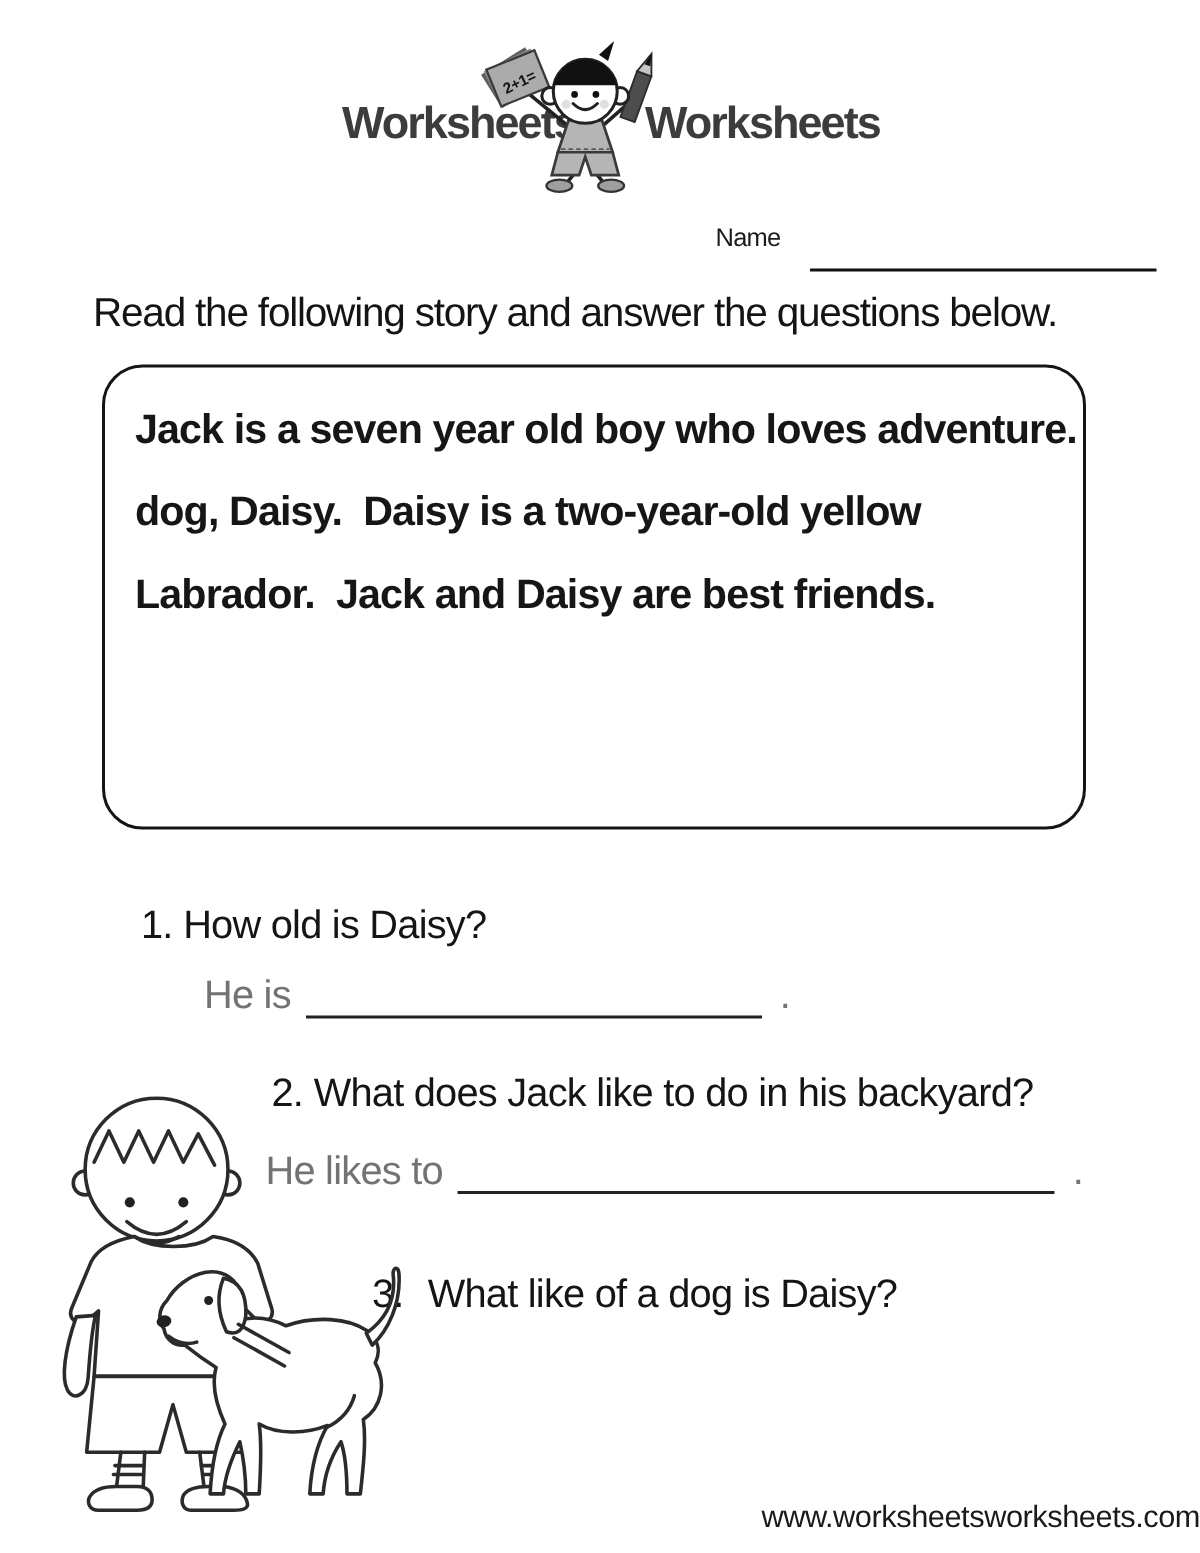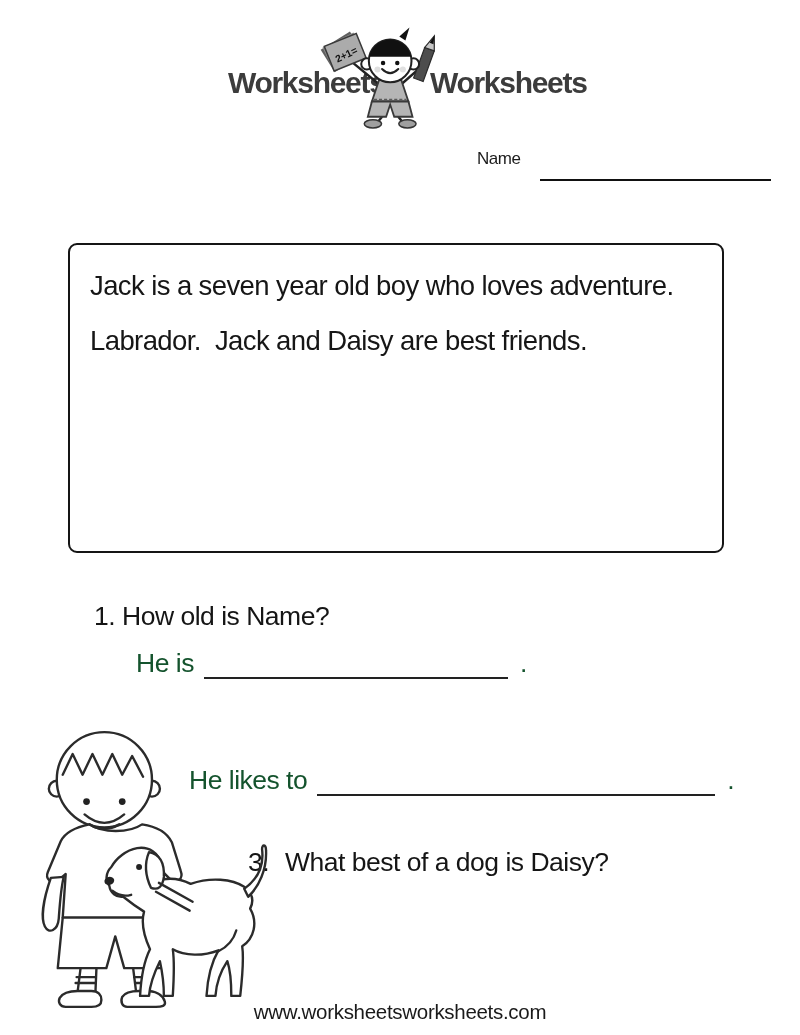--- a/index.html
+++ b/index.html
@@ -17,50 +17,50 @@
   .name-label { position:absolute; left:477px; top:149px; font-size:17px; letter-spacing:-0.5px; }
   .name-line  { position:absolute; left:540px; top:151px; width:231px; height:28px;
                 border-bottom:2.3px solid #111; }
 
   
   .instruction { position:absolute; left:62px; top:193px; font-size:27px;
                  letter-spacing:-0.8px; color:#141414; white-space:nowrap; }
 
   
   .story-box { position:absolute; left:68px; top:243px; width:652px; height:306px;
-               border:2.6px solid #151515; border-radius:9px; background:#fff; }
+               border:2.6px solid #151515; border-radius:27px; background:#fff;font-weight:bold; }
   .story-lines { padding:13px 0 0 20px; }
   .story-line { height:55px; line-height:55px; font-size:27.5px; letter-spacing:-0.6px;
                 white-space:pre; color:#161616; }
 
   
   .q-text { position:absolute; font-size:26.5px; letter-spacing:-0.5px; white-space:nowrap; color:#151515; }
   .q-num  { display:inline-block; }
   .q-gap-sm { margin-right:7px; }
   .q-gap-lg { margin-right:16px; }
   #q1-text { left:94px;  top:601px; }
   #q2-text { left:181px; top:713px; }
   #q3-text { left:248px; top:847px; }
 
-  .answer-row { position:absolute; font-size:26.5px; letter-spacing:-0.5px; white-space:nowrap; color:#14532d; }
+  .answer-row { position:absolute; font-size:26.5px; letter-spacing:-0.5px; white-space:nowrap; color:#737373; }
   #q1-answer { left:136px; top:647px; }
-  #q2-answer { left:177px; top:764px;margin-left:12px; }
+  #q2-answer { left:177px; top:764px; }
   #q3-answer { left:276px; top:903px; }
   .answer-blank { display:inline-block; height:30px; border-bottom:2.6px solid #222;
                   margin-left:10px; vertical-align:bottom; }
   #q1-answer .answer-blank { width:304px; }
   #q2-answer .answer-blank { width:398px; }
   #q3-answer .answer-blank { width:318px; }
   .answer-period { margin-left:12px; }
 
   
   .boy-dog { position:absolute; left:30px; top:722px; width:238px; height:290px; }
 
   
-  .footer-url { position:absolute; left:0; right:0; top:1000px; text-align:center;
+  .footer-url { position:absolute; left:0; right:0; top:1000px; text-align:right;
                 font-size:20.5px; letter-spacing:-0.3px; color:#1a1a1a; }
 
   
   .ln { fill:#ffffff; stroke:#2b2b2b; stroke-width:2.4; stroke-linecap:round; stroke-linejoin:round; }
   .st { fill:none;    stroke:#2b2b2b; stroke-width:2.4; stroke-linecap:round; stroke-linejoin:round; }
 </style>
 </head>
 <body>
 
 <div class="page">
@@ -110,41 +110,46 @@
     <circle cx="64.5" cy="62.5" r="3" fill="#e0e0e0"></circle>
     <circle cx="89.5" cy="62.5" r="3" fill="#e0e0e0"></circle>
     <path d="M69,62 Q77,70 85,62" fill="none" stroke="#222" stroke-width="2" stroke-linecap="round"></path>
   </svg>
 
   <div class="logo-text right">Worksheets</div>
 
   <div class="name-label">Name</div>
   <div class="name-line"></div>
 
+  <div class="instruction">Read the following story and answer the questions below.</div>
 
   <div class="story-box">
     <div class="story-lines">
       <div class="story-line">Jack is a seven year old boy who loves adventure.</div>
+      <div class="story-line">dog, Daisy.  Daisy is a two-year-old yellow</div>
       <div class="story-line">Labrador.  Jack and Daisy are best friends.</div>
     </div>
   </div>
 
   <div class="q-text" id="q1-text">
-    <span class="q-num q-gap-sm">1.</span><span>How old is Name?</span>
+    <span class="q-num q-gap-sm">1.</span><span>How old is Daisy?</span>
   </div>
   <div class="answer-row" id="q1-answer">
     <span>He is</span><span class="answer-blank"></span><span class="answer-period">.</span>
   </div>
 
+  <div class="q-text" id="q2-text">
+    <span class="q-num q-gap-sm">2.</span><span>What does Jack like to do in his backyard?</span>
+  </div>
   <div class="answer-row" id="q2-answer">
     <span>He likes to</span><span class="answer-blank"></span><span class="answer-period">.</span>
   </div>
 
   <div class="q-text" id="q3-text">
-    <span class="q-num q-gap-lg">3.</span><span>What best of a dog is Daisy?</span>
+    <span class="q-num q-gap-lg">3.</span><span>What like of a dog is Daisy?</span>
   </div>
 
   <svg class="boy-dog" viewBox="0 0 240 292" xmlns="http://www.w3.org/2000/svg">
 
     <circle class="ln" cx="27" cy="67" r="8"></circle>
     <circle class="ln" cx="123" cy="67" r="8"></circle>
     <circle class="ln" cx="75" cy="58" r="48"></circle>
     <polyline class="st" points="33,53 43,32 53,53 63,32 73,53 83,32 93,53 103,34 114,55"></polyline>
     <circle cx="57" cy="80" r="3.4" fill="#222"></circle>
     <circle cx="93" cy="80" r="3.4" fill="#222"></circle>

